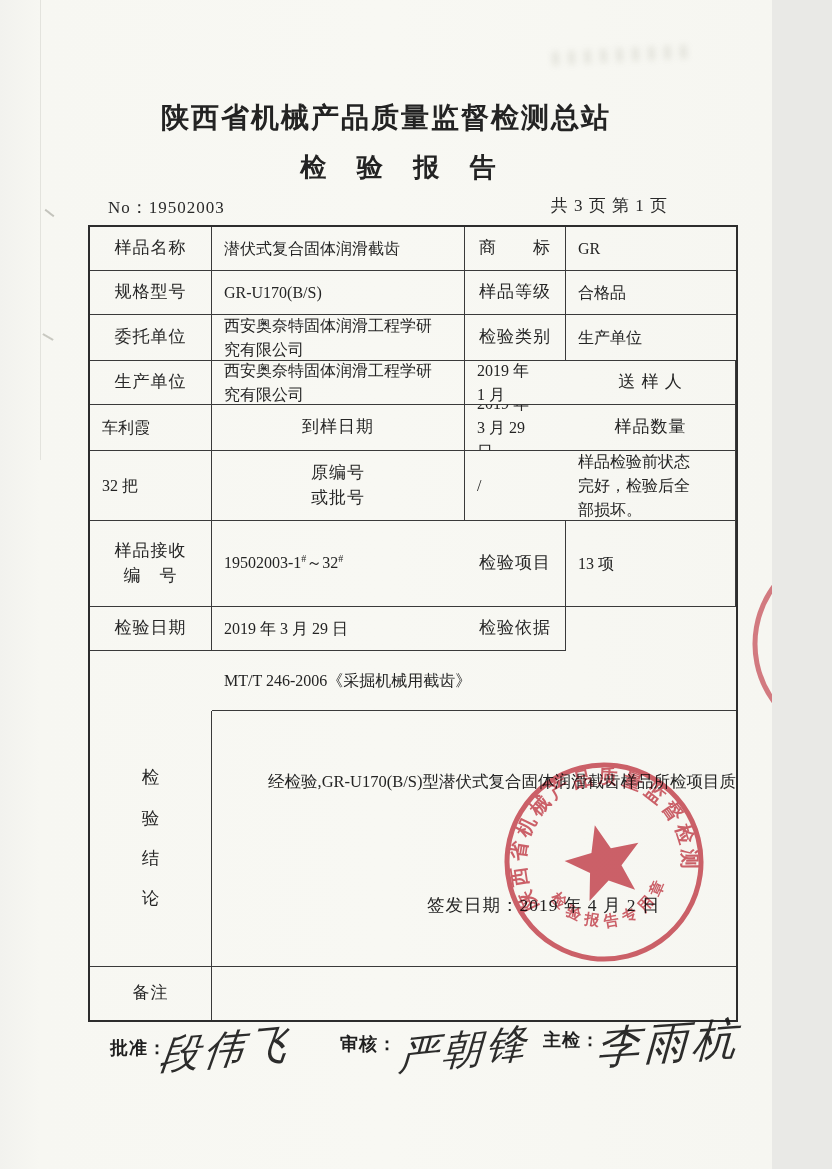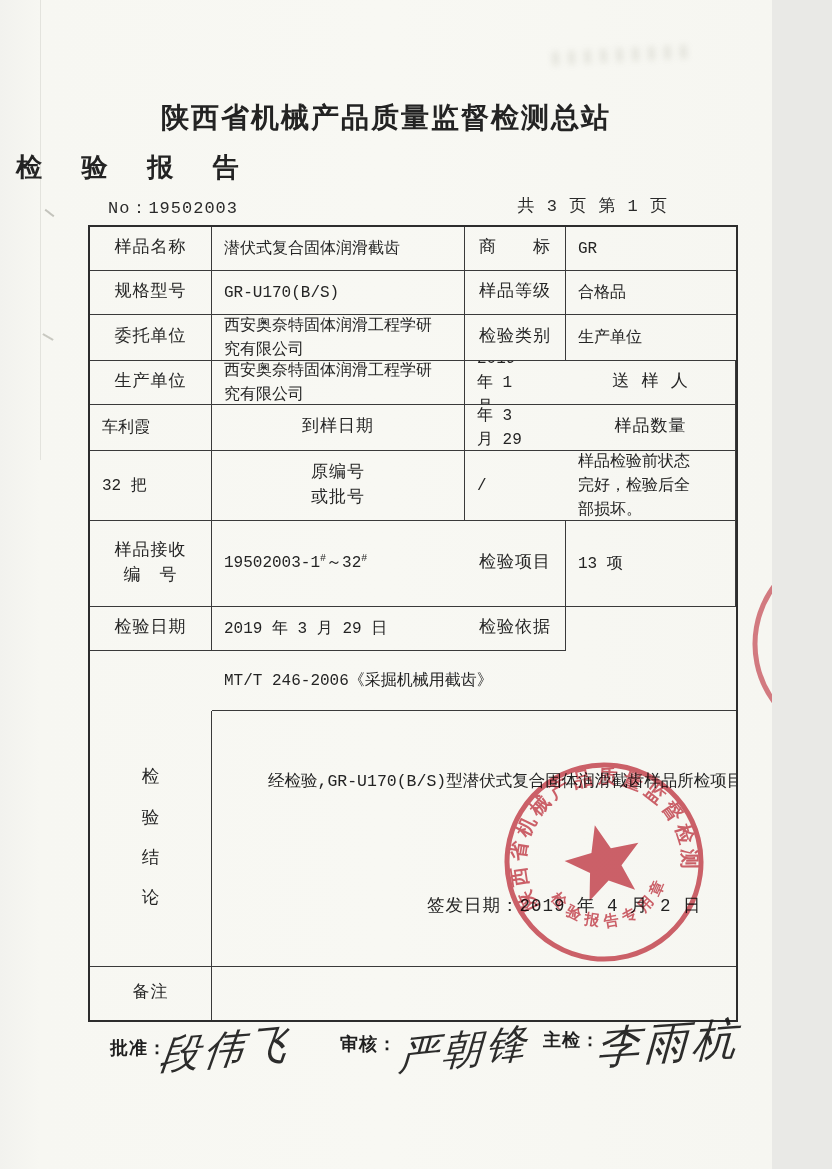--- a/index.html
+++ b/index.html
@@ -1,31 +1,31 @@
 <!DOCTYPE html>
 <html><head>
 <meta charset="utf-8">
 <style>
   html,body{margin:0;padding:0;background:#e9e9e6;}
   .page{
     position:relative;width:772px;height:1169px;overflow:hidden;
     background:linear-gradient(90deg,#f2f2ee 0,#f7f7f2 40px,#f8f8f3 50%,#f6f6f1 100%);
-    font-family:Liberation Mono, monospace;color:#2a2a2a;
+    font-family:Liberation Serif, serif;color:#2a2a2a;
   }
   
   .scan-line{position:absolute;left:40px;top:0;width:1px;height:460px;background:rgba(140,140,130,.18);}
   .smudge-top{position:absolute;left:552px;top:48px;width:140px;height:14px;
     background:repeating-linear-gradient(90deg,rgba(140,140,120,.30) 0 7px,transparent 7px 16px);
     filter:blur(3px);transform:rotate(-3deg);opacity:.55;}
   .tick1{position:absolute;left:44px;top:212px;width:11px;height:2px;background:rgba(110,110,100,.38);transform:rotate(38deg);filter:blur(.4px);}
   .tick2{position:absolute;left:42px;top:336px;width:12px;height:2px;background:rgba(110,110,100,.34);transform:rotate(30deg);filter:blur(.4px);}
 
   .org-title{position:absolute;top:99px;left:0;width:100%;text-align:center;
     font-size:28px;font-weight:700;letter-spacing:2px;color:#232323;}
-  .doc-title{position:absolute;top:150px;left:4px;width:100%;
+  .doc-title{position:absolute;top:150px;left:12px;width:100%;text-align:center;
     font-size:26px;font-weight:700;letter-spacing:12px;text-indent:12px;color:#232323;}
   .report-no{position:absolute;top:196px;left:108px;font-size:17px;letter-spacing:1px;}
   .page-info{position:absolute;top:194px;right:104px;font-size:17px;letter-spacing:1px;}
 
   .info-table{
     position:absolute;left:88px;top:225px;width:646px;
     border:2.5px solid #2d2d2d;
     display:grid;
     grid-template-columns:122px 253px 101px 170px;
     grid-template-rows:44px 44px 46px 44px 46px 70px 86px 44px 60px 256px 53px;

